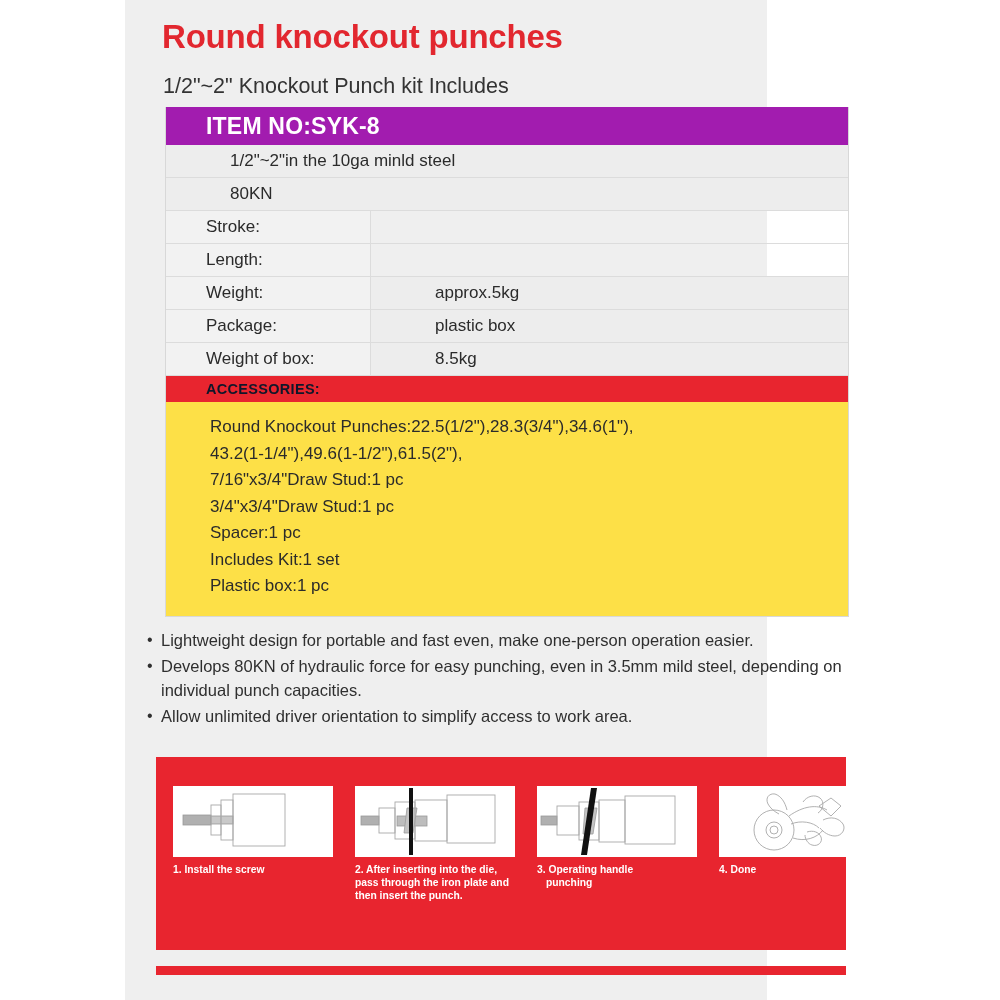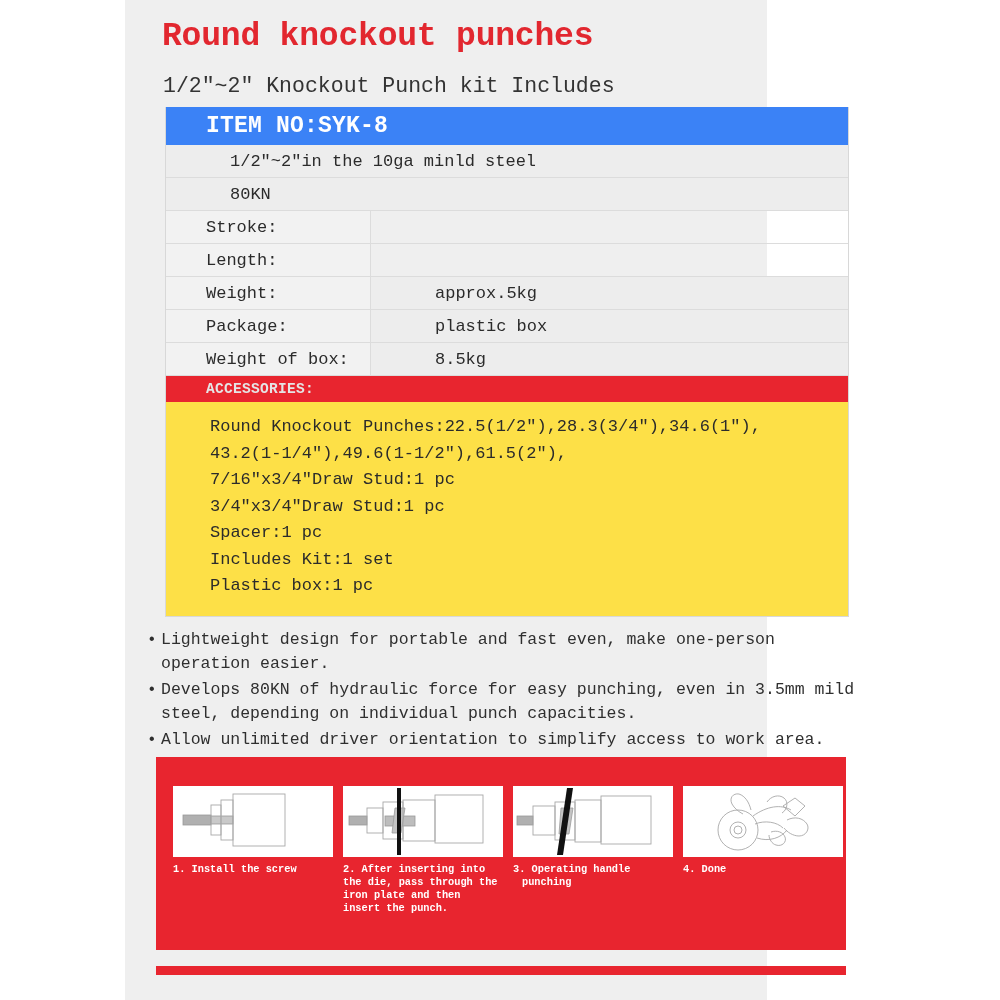--- a/index.html
+++ b/index.html
@@ -16,21 +16,20 @@
   }
 
   
   #page {
     position: absolute;
     left: 125px;
     top: 0px;
     width: 642px;
     height: 1000px;
     background: #efefef;
-    font-family: Liberation Mono, monospace;
   }
 
   
   .title {
     position: absolute;
     left: 37px;
     top: 18px;
     font-size: 33px;
     font-weight: bold;
     color: #e2272f;
@@ -49,21 +48,21 @@
   
   .spec-table {
     position: absolute;
     left: 40px;
     top: 107px;
     width: 682px;
     border-left: 1px solid #d8d8d8;
     border-right: 1px solid #d8d8d8;
   }
   .table-head {
-    background: #3b82f6;
+    background: #a21caf;
     height: 38px;
     display: flex;
     align-items: center;
     padding-left: 40px;
     box-sizing: border-box;
   }
   .table-head-text {
     color: #ffffff;
     font-size: 23px;
     font-weight: bold;
@@ -105,21 +104,21 @@
   
   .acc-head {
     background: #e8252f;
     height: 26px;
     display: flex;
     align-items: center;
     padding-left: 40px;
     box-sizing: border-box;
   }
   .acc-head-text {
-    color: #e5e5e5;
+    color: #0f172a;
     font-size: 14.5px;
     font-weight: bold;
     letter-spacing: 0.3px;
   }
   .acc-body {
     background: #fde047;
     padding: 12px 0 16px 44px;
     border-bottom: 1px solid #d8d8d8;
   }
   .acc-line {
@@ -159,21 +158,21 @@
     width: 690px;
     height: 192px;
     background: #e8252f;
   }
   .steps-row {
     position: absolute;
     left: 17px;
     top: 29px;
     width: 660px;
     display: flex;
-    gap: 10px;
+    gap: 22px;
   }
   .step { width: 160px; }
   .step-img {
     width: 160px;
     height: 71px;
     background: #ffffff;
     position: relative;
     overflow: hidden;
   }
   .step-cap {

